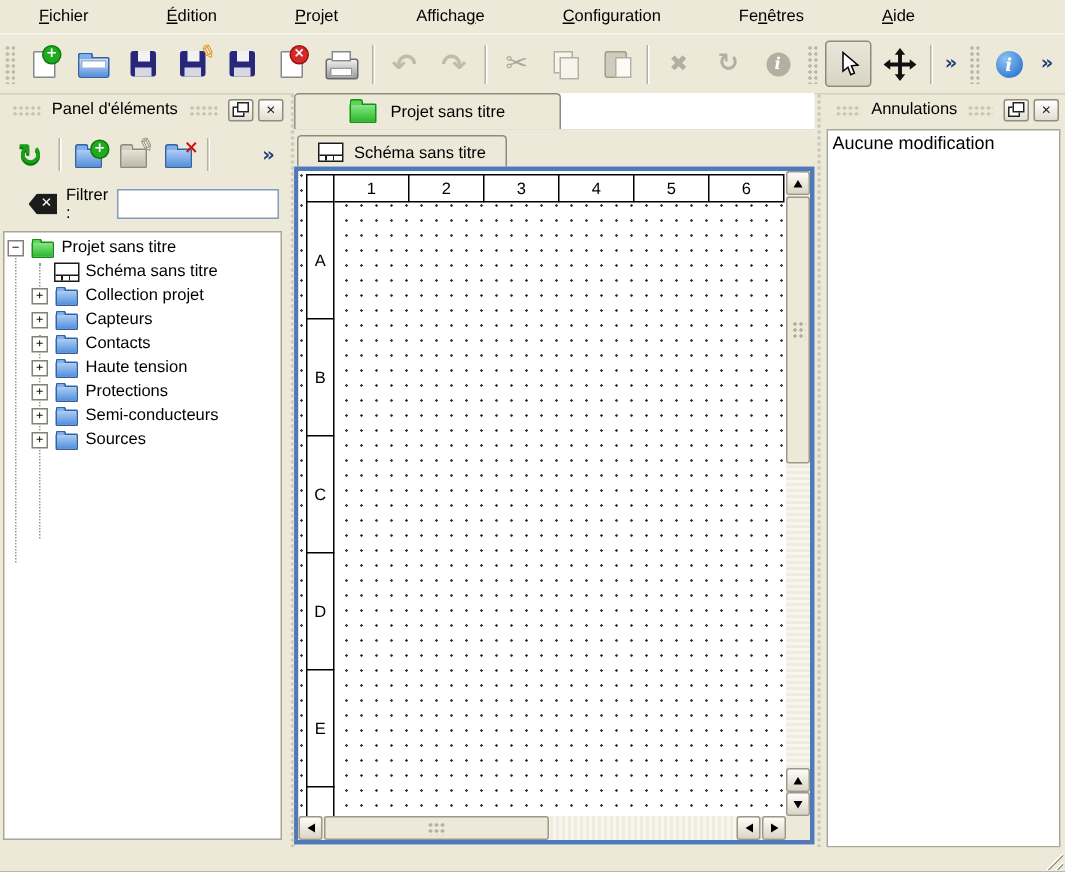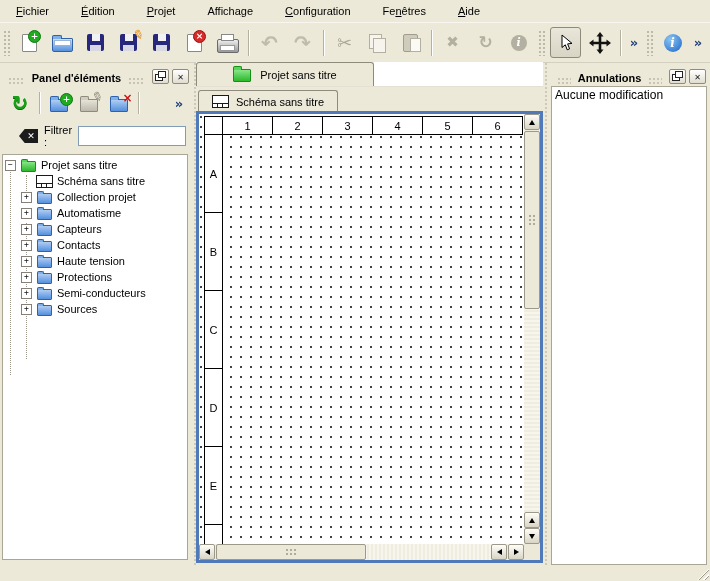--- a/index.html
+++ b/index.html
@@ -2,21 +2,21 @@
 <html><head>
 <meta charset="utf-8">
 <style>
   * { margin:0; padding:0; box-sizing:content-box; }
   body { background:#555; }
   #app{position:relative;width:710px;height:581px;background:#ece9d8;
        font:11px "Liberation Sans",sans-serif;color:#000;overflow:hidden;}
 
   
   #menubar{position:absolute;left:0;top:0;width:710px;height:22px;display:flex;align-items:center;}
-  .menu-item{padding:4px 16px;white-space:nowrap;cursor:default;}
+  .menu-item{padding:4px 26px;white-space:nowrap;cursor:default;}
   .mn{text-decoration:underline;}
 
   
   #toolbar{position:absolute;left:0;top:22px;width:710px;height:39px;display:flex;align-items:center;
            border-top:1px solid #f8f6ee;border-bottom:1px solid #d4d0c0;}
   .handle{width:7px;height:26px;margin:0 3px;flex:none;
           background-image:radial-gradient(#bdb9aa 1px,transparent 1.3px);background-size:4px 4px;}
   .tbtn{width:33px;height:34px;display:flex;align-items:center;justify-content:center;flex:none;position:relative;}
   .tbtn.pressed{width:29px;height:29px;margin:0 2px;border:1px solid #8d8a7a;border-radius:3px;
         background:linear-gradient(#e9e6da,#d9d5c5);}
@@ -87,21 +87,21 @@
       background:linear-gradient(90deg,transparent 0 4px,#1a1a1a 4px 5px,transparent 5px 9px,#1a1a1a 9px 10px,transparent 10px);}
 
   .ic-clearfilter{width:19px;height:14px;background:#1c1c1c;position:relative;flex:none;
       clip-path:polygon(30% 0,100% 0,100% 100%,30% 100%,0 50%);
       color:#fff;text-align:center;font:bold 9px/14px "DejaVu Sans",sans-serif;}
   .ic-clearfilter::before{content:"✕";padding-left:5px;}
 
   
   #left-dock{position:absolute;left:0;top:62px;width:193px;height:503px;}
   #right-dock{position:absolute;left:549px;top:62px;width:161px;height:503px;}
-  .dock-title{height:22px;display:flex;align-items:flex-end;padding:0 4px;gap:3px;font-weight:bold;}
+  .dock-title{height:22px;display:flex;align-items:center;padding:0 4px;gap:3px;}
   .tex{height:7px;flex:1;margin:0 4px;
        background-image:radial-gradient(#c9c5b5 1px,transparent 1.3px);background-size:4px 4px;}
   .dock-btn{width:15px;height:13px;background:linear-gradient(#fff,#e0ddd0);border:1px solid #8f8c7d;border-radius:2px;
             position:relative;flex:none;text-align:center;color:#222;}
   .db-close::before{content:"✕";font:bold 8px/13px "DejaVu Sans",sans-serif;}
   .db-float::before{content:"";position:absolute;left:2px;bottom:2px;width:6px;height:5px;border:1px solid #222;background:#fff;}
   .db-float::after{content:"";position:absolute;right:2px;top:1px;width:6px;height:5px;border:1px solid #222;background:#fff;}
 
   #ltoolbar{height:38px;display:flex;align-items:center;padding:0 5px;}
   .lbtn{width:30px;height:30px;display:flex;align-items:center;justify-content:center;flex:none;position:relative;}
@@ -335,27 +335,20 @@
             <span class="ti">
               <span class="ic-folder sm"></span>
             </span>
             <span>Collection projet</span>
           </div>
         <div class="trow lvl1">
             <span class="exp exp-plus"></span>
             <span class="ti">
               <span class="ic-folder sm"></span>
             </span>
-            <span>Automatisme</span>
-          </div>
-        <div class="trow lvl1">
-            <span class="exp exp-plus"></span>
-            <span class="ti">
-              <span class="ic-folder sm"></span>
-            </span>
             <span>Capteurs</span>
           </div>
         <div class="trow lvl1">
             <span class="exp exp-plus"></span>
             <span class="ti">
               <span class="ic-folder sm"></span>
             </span>
             <span>Contacts</span>
           </div>
         <div class="trow lvl1">

